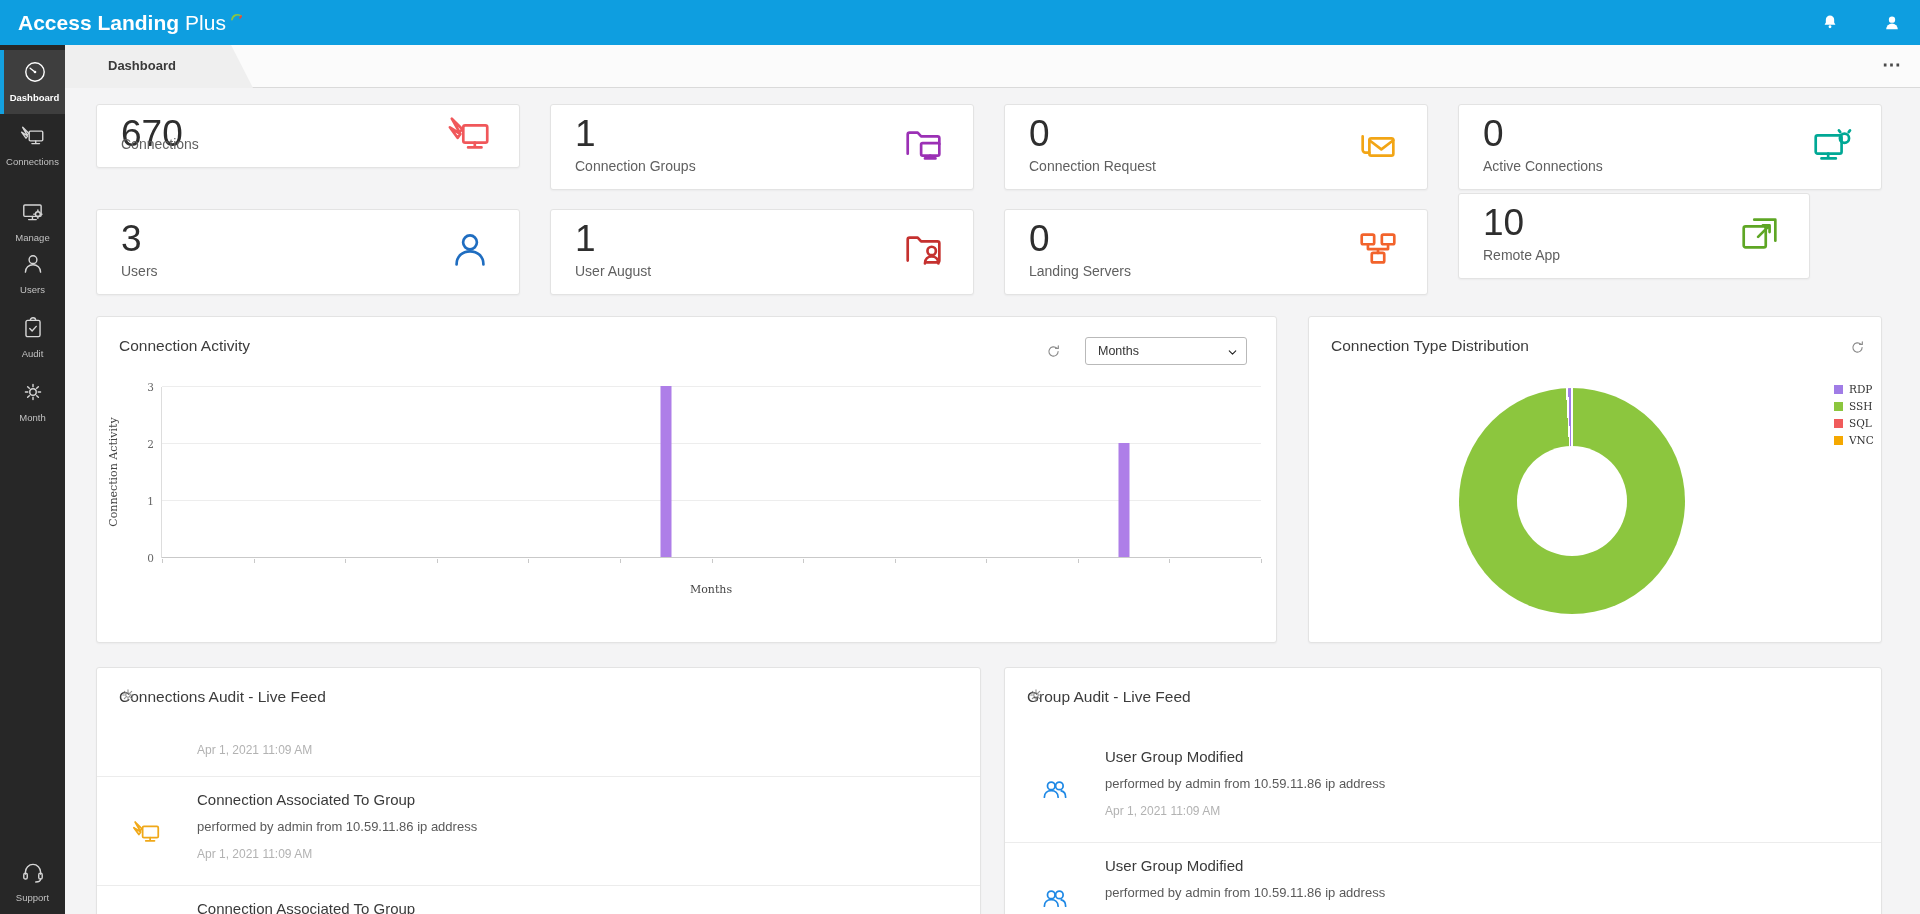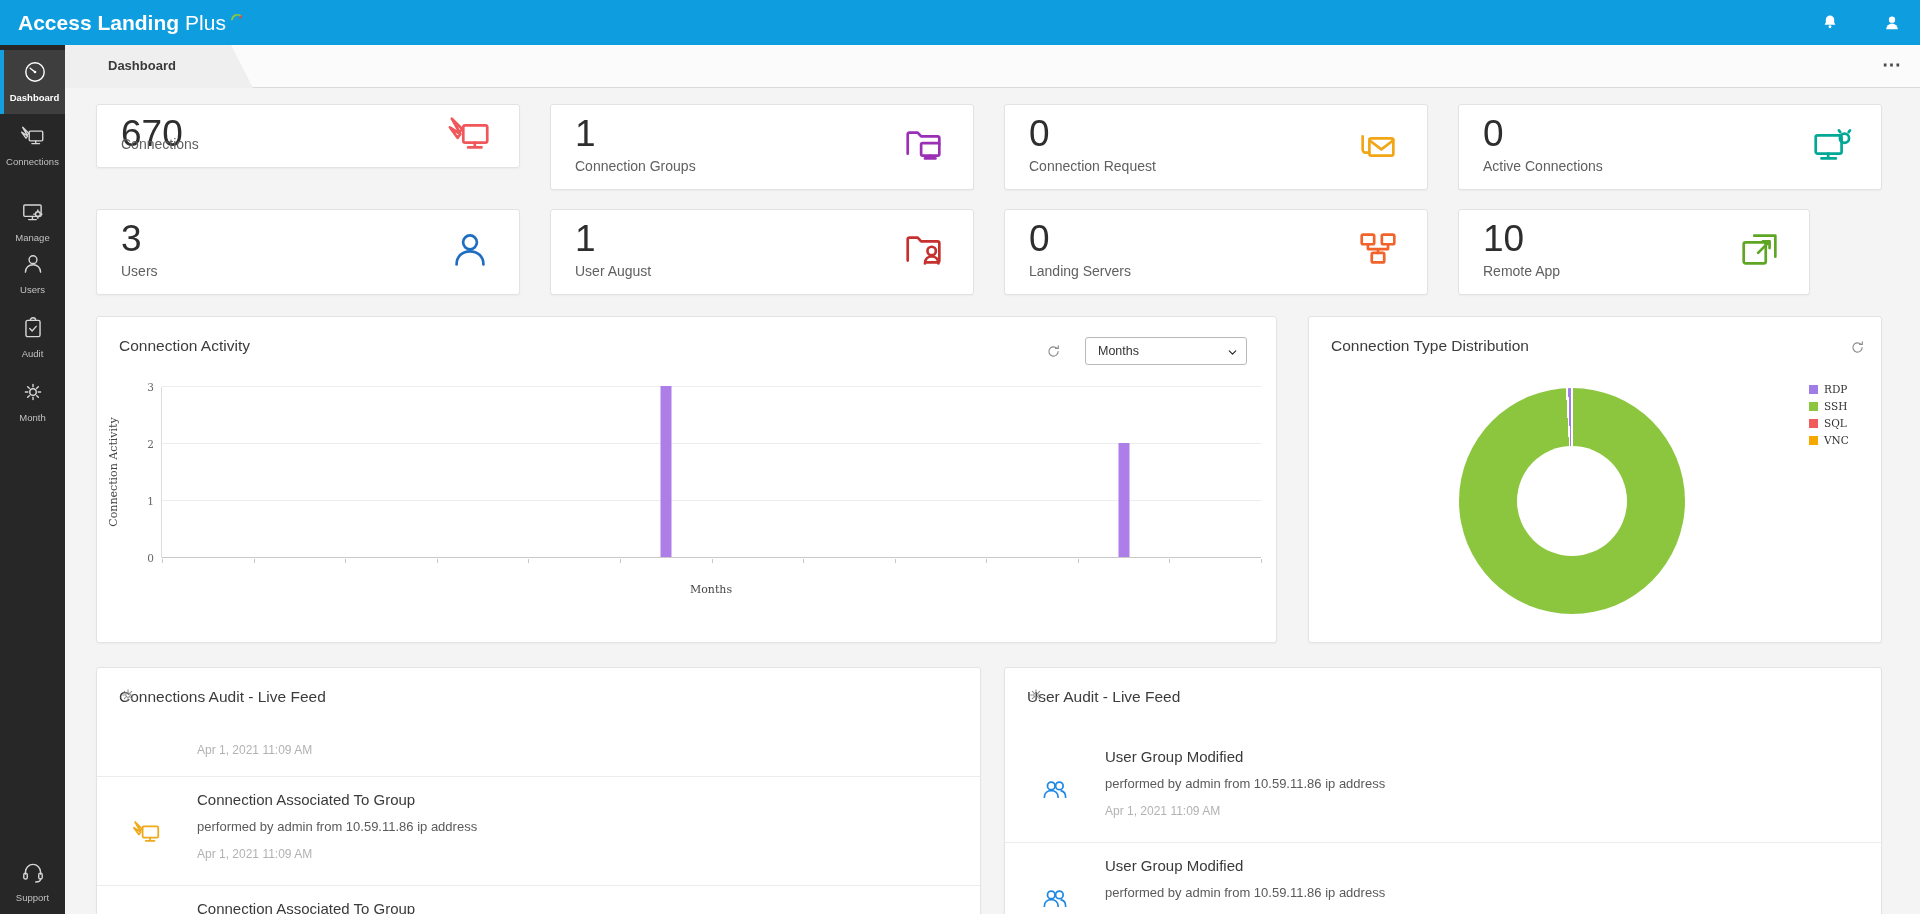--- a/index.html
+++ b/index.html
@@ -46,21 +46,21 @@
   .xlabels{position:absolute;left:64px;top:246px;width:1100px;height:14px}
   .xlabels span{position:absolute;transform:translateX(-50%);font-size:11px;color:#555;white-space:nowrap}
   .axis-title{position:absolute;font-size:11px;color:#444;text-align:center}
   .ylab{left:10px;top:95px;width:120px;transform:rotate(-90deg);transform-origin:60px 60px}
   .chart-legend{position:absolute;left:64px;top:288px;width:1100px;display:flex;justify-content:center;gap:16px;font-size:11.5px;color:#333}
   .chart-legend .it{display:flex;align-items:center;gap:5px}
   .sw{display:inline-block;width:11px;height:11px}
   
   #donut{position:absolute;left:150px;top:71px;width:226px;height:226px;border-radius:50%}
   #donut .hole{position:absolute;left:50%;top:50%;width:110px;height:110px;transform:translate(-50%,-50%);background:#fff;border-radius:50%}
-  #donut-legend{position:absolute;left:500px;top:66px;font-size:10.5px;color:#333}
+  #donut-legend{position:absolute;left:525px;top:66px;font-size:10.5px;color:#333}
   #donut-legend .it{display:flex;align-items:center;gap:6px;margin-bottom:5px}
   #donut-legend .sw{width:9px;height:9px}
   
   .feed-head{display:flex;justify-content:space-between;align-items:center;padding:20px 22px 10px 22px}
   .feed-title-h{font-size:15.5px;color:#3C3C3C}
   .feed-entry{display:flex;padding:14px 20px 24px 0}
   .feed-entry.pad-lg{padding-top:32px}
   .icon-col{width:100px;display:flex;justify-content:center;align-items:flex-start}
   .icon-col svg{margin-top:26px}
   .feed-body{flex:1}
@@ -210,21 +210,21 @@
     <div class="card" style="left:1004px;top:209px;width:424px;height:86px">
     <div class="stat-value">0</div>
     <div class="stat-label">Landing Servers</div>
     <span class="stat-icon" style="color:#F2632B"><svg width="46" height="46" viewBox="0 0 24 24" fill="none" stroke="currentColor" stroke-width="1.4" stroke-linecap="round" stroke-linejoin="round">
           <rect x="3.5" y="4" width="6.5" height="5" rx="0.8"></rect>
           <rect x="14" y="4" width="6.5" height="5" rx="0.8"></rect>
           <rect x="8.75" y="13.5" width="6.5" height="5" rx="0.8"></rect>
           <path d="M6.75 9v2.5h10.5V9M12 11.5v2"></path>
         </svg></span>
     </div>
-    <div class="card" style="left:1458px;top:209px;width:352px;height:86px">
+    <div class="card" style="left:1458px;top:193px;width:352px;height:86px">
     <div class="stat-value">10</div>
     <div class="stat-label">Remote App</div>
     <span class="stat-icon" style="color:#5EA624"><svg width="46" height="46" viewBox="0 0 24 24" fill="none" stroke="currentColor" stroke-width="1.4" stroke-linecap="round" stroke-linejoin="round">
           <rect x="3.5" y="8" width="11.5" height="11" rx="1"></rect>
           <path d="M9 4.5h11v11"></path>
           <path d="m11 13.5 6-6M17 11V7.5h-3.5"></path>
         </svg></span>
     </div>
   </div>
 
@@ -317,21 +317,21 @@
         <div class="feed-body">
           <div class="fe-title">Connection Associated To Group</div>
 
         </div>
       </div>
     </div>
 </section>
 
 <section class="panel" style="left:1004px;top:667px;width:878px;height:560px">
   <div class="feed-head">
-    <span class="feed-title-h">User Audit - Live Feed</span>
+    <span class="feed-title-h">Group Audit - Live Feed</span>
     <span class="refresh-btn" id="feed2-gear"><svg width="18" height="18" viewBox="0 0 24 24" fill="none" stroke="currentColor" stroke-width="1.4" stroke-linecap="round" stroke-linejoin="round">
           <circle cx="12" cy="12" r="3"></circle>
           <path d="M12 5v2.2M12 16.8V19M19 12h-2.2M7.2 12H5M16.95 7.05 15.4 8.6M8.6 15.4l-1.55 1.55M16.95 16.95 15.4 15.4M8.6 8.6 7.05 7.05"></path>
         </svg></span>
   </div>
   <div id="feed2">
       <div class="feed-entry pad-lg">
         <div class="icon-col" style="color:#1E88E5">
           <svg width="30" height="30" viewBox="0 0 24 24" fill="none" stroke="currentColor" stroke-width="1.4" stroke-linecap="round" stroke-linejoin="round">
             <circle cx="9" cy="9.5" r="3"></circle>

